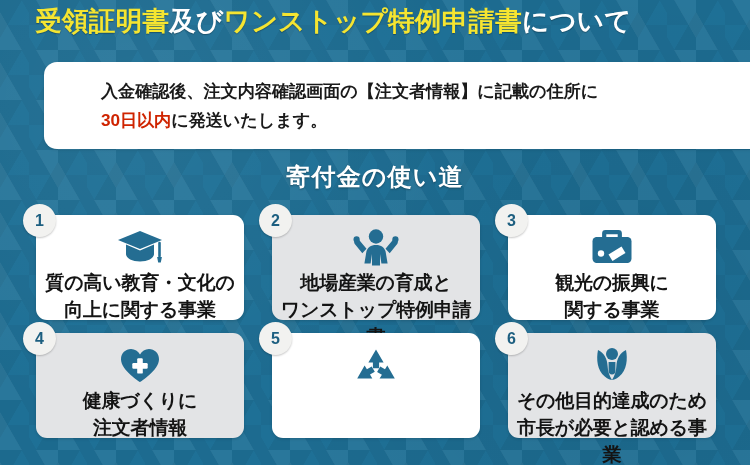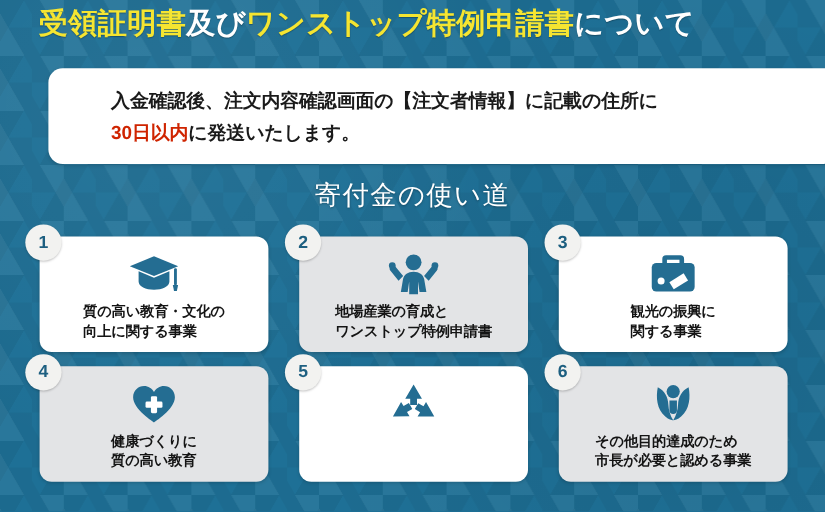--- a/index.html
+++ b/index.html
@@ -92,21 +92,21 @@
   .n-red { color: #cf2400; margin-top: 40px; }
 
   
   .section-heading {
     position: absolute;
     top: 161px;
     left: 0;
     width: 750px;
     text-align: center;
     font-size: 24px;
-    font-weight: 400;
+    font-weight: 700;
     color: #ffffff;
     letter-spacing: 1.2px;
     text-shadow: 0 1px 2px rgba(0,0,0,.3);
     z-index: 4;
   }
 
   
   .grid {
     position: absolute;
     left: 36px;
@@ -156,23 +156,24 @@
   .icon-box {
     height: 44px;
     display: flex;
     align-items: center;
     justify-content: center;
   }
   .icon-box svg { display: block; }
 
   .card-label {
     margin-top: 3px;
-    font-size: 13px;
+    font-size: 19px;
     font-weight: 700;
     color: #141414;
+    text-align: center;
     line-height: 1.42;
     letter-spacing: -0.2px;
     white-space: pre-line;
   }
 </style>
 </head>
 <body>
 
 <div id="canvas">
 
@@ -243,21 +244,21 @@
     <div class="use-card bg-gray">
       <div class="badge">4</div>
       <div class="icon-box">
         <svg width="44" height="40" viewBox="0 0 44 40" fill="#246d92">
           <path d="M22 37 C22 37 3 25.2 3 14.2 C3 8.2 7.6 4 13 4 c3.8 0 7.2 2.2 9 5.4 C23.8 6.2 27.2 4 31 4 c5.4 0 10 4.2 10 10.2 C41 25.2 22 37 22 37 Z"></path>
           <rect x="19.2" y="13.2" width="5.6" height="15.4" rx="1.2" fill="#ffffff"></rect>
           <rect x="14.3" y="18.1" width="15.4" height="5.6" rx="1.2" fill="#ffffff"></rect>
         </svg>
       </div>
       <div class="card-label">健康づくりに
-質の高い教育</div>
+注文者情報</div>
     </div>
 
     <div class="use-card bg-white">
       <div class="badge">5</div>
       <div class="icon-box">
         <svg width="44" height="40" viewBox="0 0 44 40" fill="#246d92">
           <g>
             <path d="M22 2.5 L29.6 15.6 L25.1 15.6 L25.1 21.2 L18.9 21.2 L18.9 15.6 L14.4 15.6 Z"></path>
             <path d="M3.2 31.6 L10.6 18.4 L12.9 22.2 L17.7 19.4 L20.8 24.8 L16 27.6 L18.3 31.4 Z"></path>
             <path d="M40.8 31.6 L25.6 31.6 L27.9 27.7 L23.1 24.9 L26.2 19.5 L31 22.3 L33.3 18.4 Z"></path>

